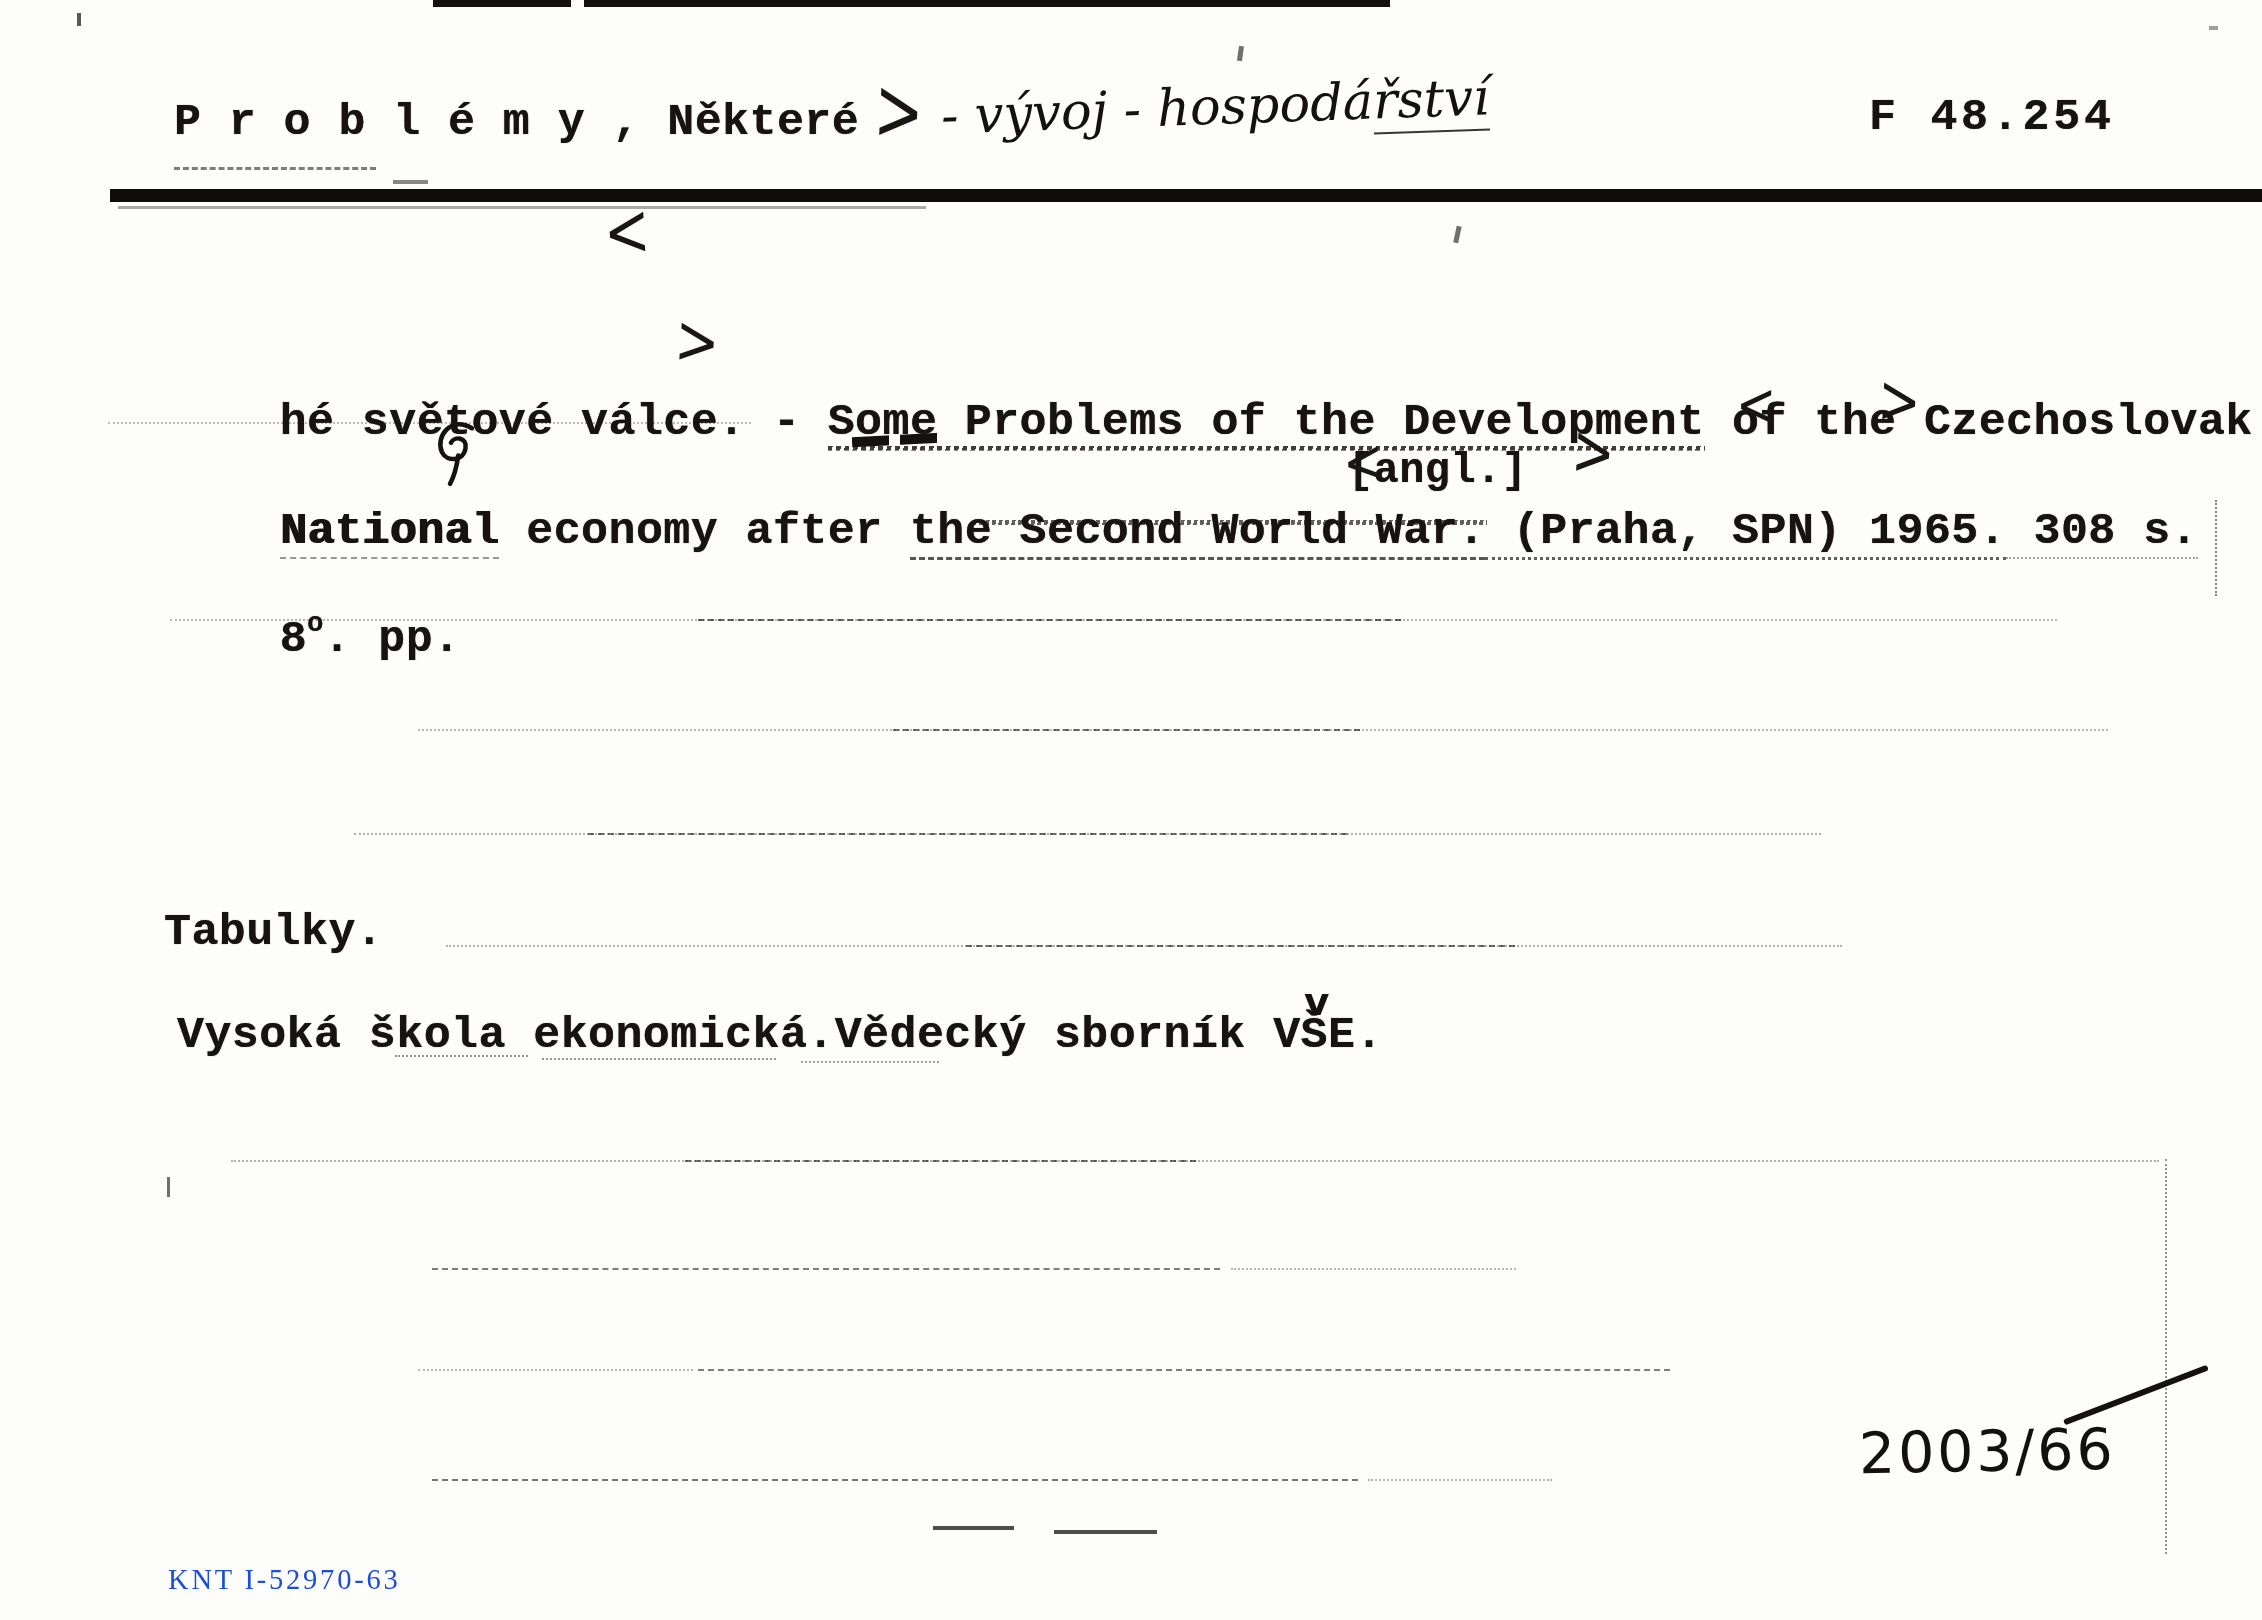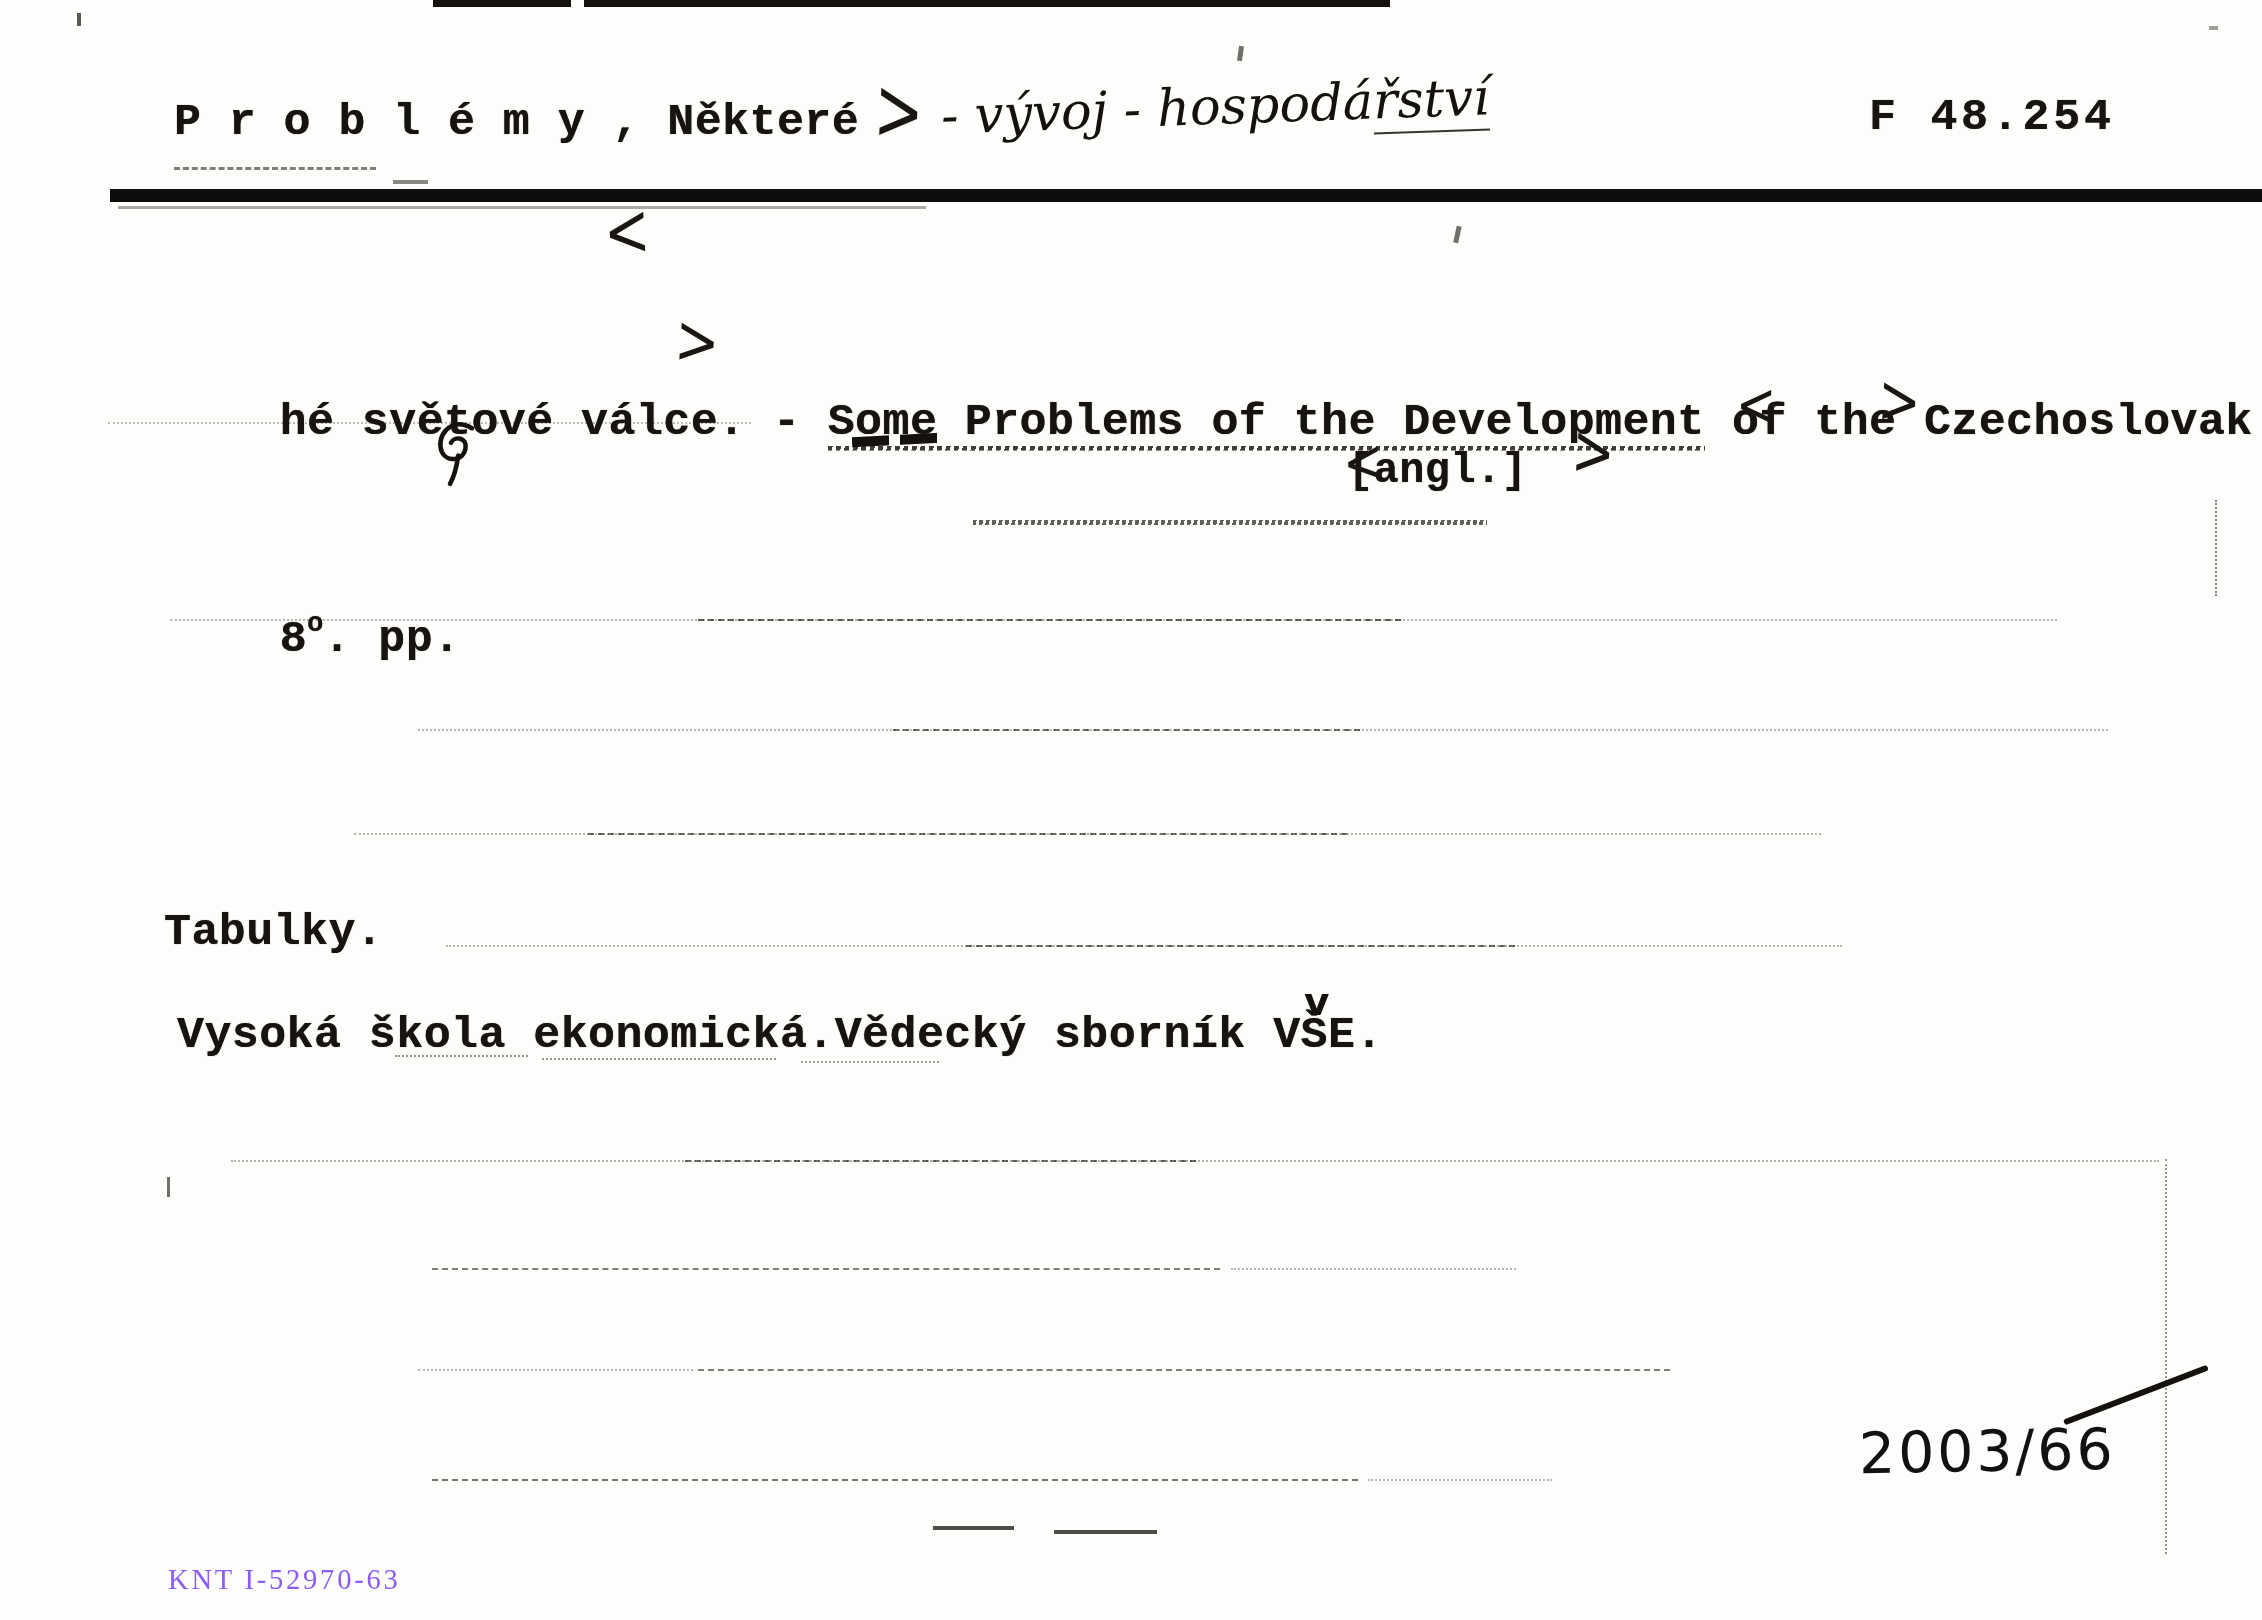--- a/index.html
+++ b/index.html
@@ -32,21 +32,21 @@
   .solidmark{position:absolute;background:#14110e;}
   .vdots{position:absolute;width:0;border-left:2.8px dotted rgba(26,22,18,.9);}
   .main-rule{position:absolute;left:110px;top:189px;width:2153px;height:13px;background:#0f0d0b;}
   .rule-echo{position:absolute;left:118px;top:206px;width:808px;height:2.8px;background:rgba(15,13,11,.35);}
   .sup{font-size:27.5px;position:relative;top:-20px;letter-spacing:0;}
   .pen-stroke{position:absolute;left:2059px;top:1392px;width:154px;height:6.4px;background:#14110e;
               border-radius:3.7px;transform:rotate(-21deg);}
   .accession{position:absolute;left:1859px;top:1418px;font-family:"DejaVu Sans",sans-serif;
              font-size:57px;letter-spacing:2.8px;color:#121110;transform:rotate(-1deg);}
   .print-code{position:absolute;left:168px;top:1564px;font-family:"Liberation Serif",serif;
-              font-size:28.5px;letter-spacing:2.8px;color:#8b5cf6;}
+              font-size:28.5px;letter-spacing:2.8px;color:#1d4ed8;}
   .caron-mark{position:absolute;left:1304px;top:979px;font-family:"DejaVu Sans",sans-serif;
               font-weight:bold;font-size:39px;color:#14110e;}
 </style>
 </head>
 <body>
 
 <div class="card">
 
   <div class="solidmark" style="left:433px;top:0;width:138px;height:7.3px;"></div>
   <div class="solidmark" style="left:584px;top:0;width:806px;height:7.3px;"></div>
@@ -75,20 +75,23 @@
   </div>
   <span class="caret" style="left:675px;top:314px;font-size:53px;transform:scaleY(1.3) rotate(5deg);">&gt;</span>
   <div class="dotrule" style="left:108px;top:422px;width:643px;opacity:.28;"></div>
 
   <div class="tw tw-small" style="left:1348px;top:399px;margin-top:48px;">[angl.]</div>
   <div style="position:absolute;left:852px;top:435px;width:88px;height:10px;transform:rotate(-3deg);
               background:repeating-linear-gradient(90deg,#14110e 0 37px,transparent 37px 48px);"></div>
   <span class="caret" style="left:1736px;top:380px;font-size:48px;transform:scaleY(1.3);">&lt;</span>
   <span class="caret" style="left:1878px;top:375px;font-size:51px;transform:scaleY(1.35) rotate(4deg);">&gt;</span>
 
+  <div class="tw" style="left:170px;top:454px;">
+    <span class="u-dash-faint" style="text-shadow:1.4px 0 currentColor;">National</span><span> economy after </span><span class="u-dash">the Second World War.</span><span class="u-dot"> (Praha, SPN) 1965.</span><span class="u-dot-faint"> 308 s.</span>
+  </div>
   <span class="caret" style="left:1343px;top:437px;font-size:48px;transform:scaleY(1.25) rotate(-4deg);">&lt;</span>
   <span class="caret" style="left:1572px;top:426px;font-size:51px;transform:scaleY(1.4) rotate(5deg);">&gt;</span>
 
   <svg style="position:absolute;left:430px;top:415px;" width="51" height="72" viewBox="0 0 56 78">
     <path d="M46 14 C22 0 6 24 13 40 C19 52 37 50 39 36 C41 24 27 22 23 30 M31 44 C29 58 27 66 22 75" fill="none" stroke="#16130f" stroke-width="5" stroke-linecap="round"></path>
   </svg>
 
   <div style="position:absolute;left:973px;top:520px;width:514px;height:4.6px;opacity:.8;
               background:repeating-linear-gradient(100deg,rgba(25,22,18,.85) 0 3.7px,transparent 3.7px 6.4px);"></div>
 

